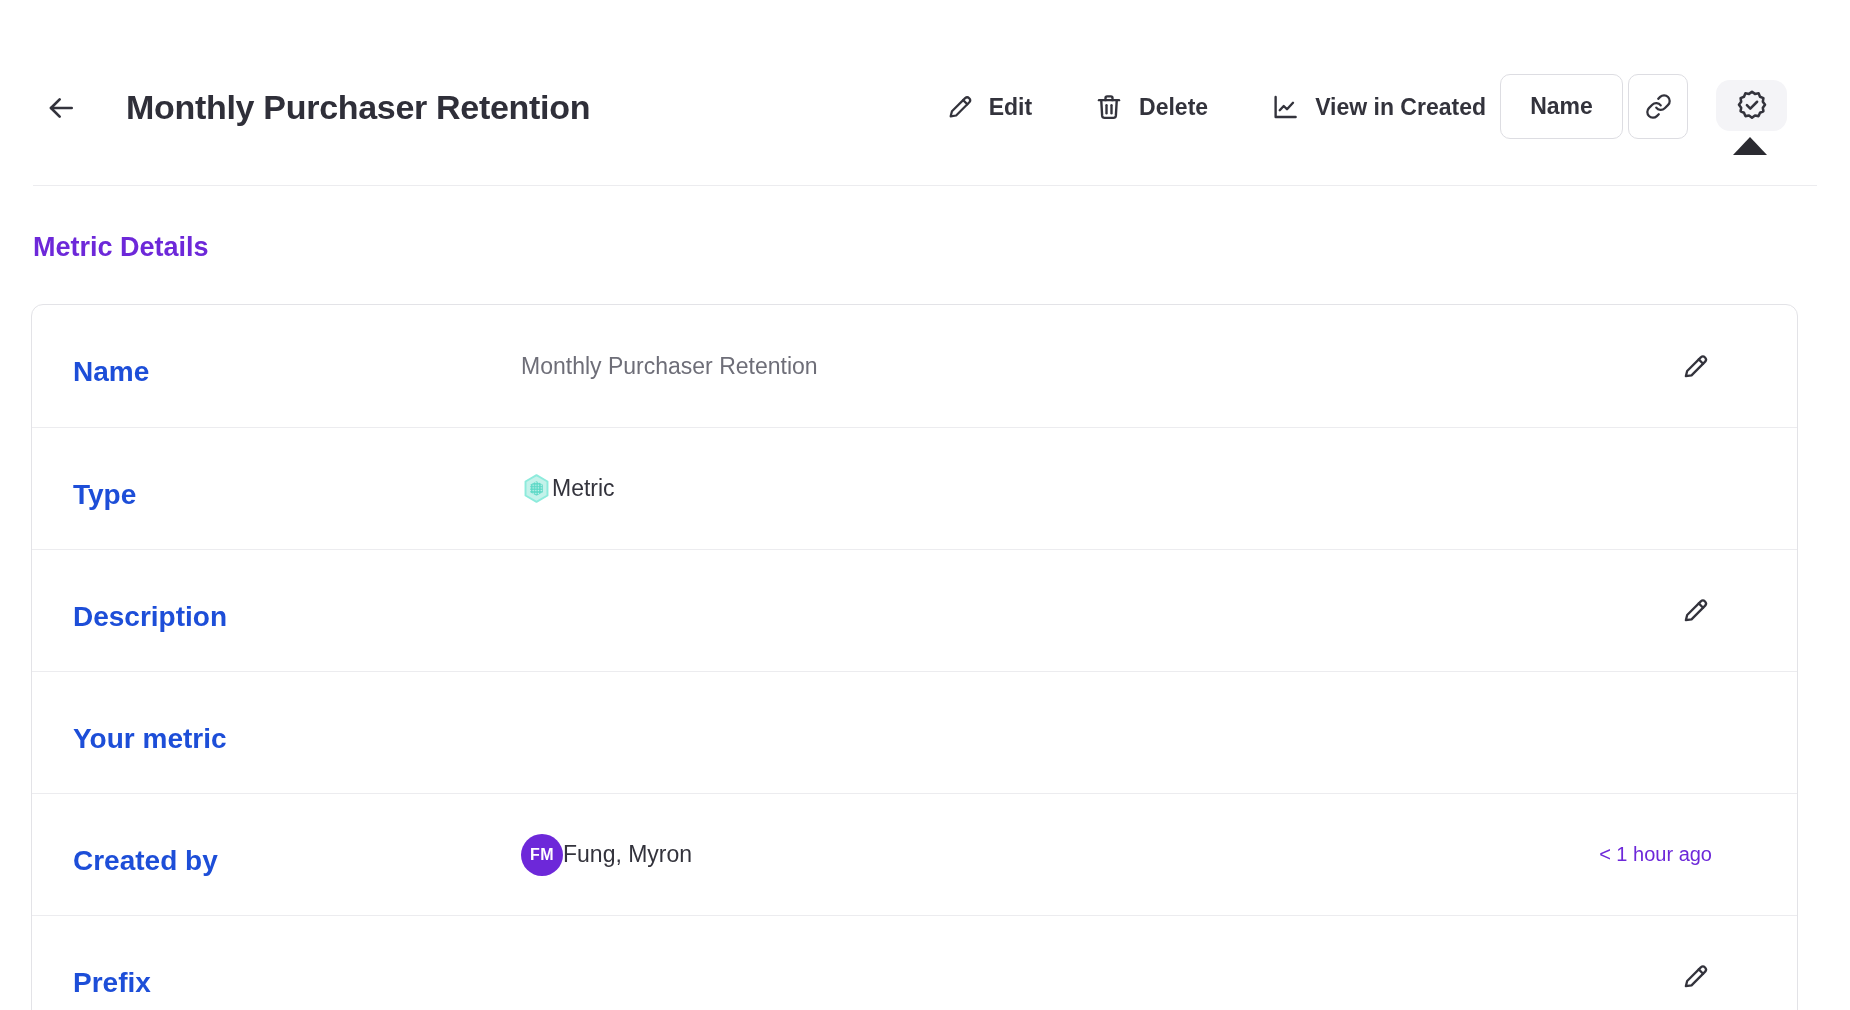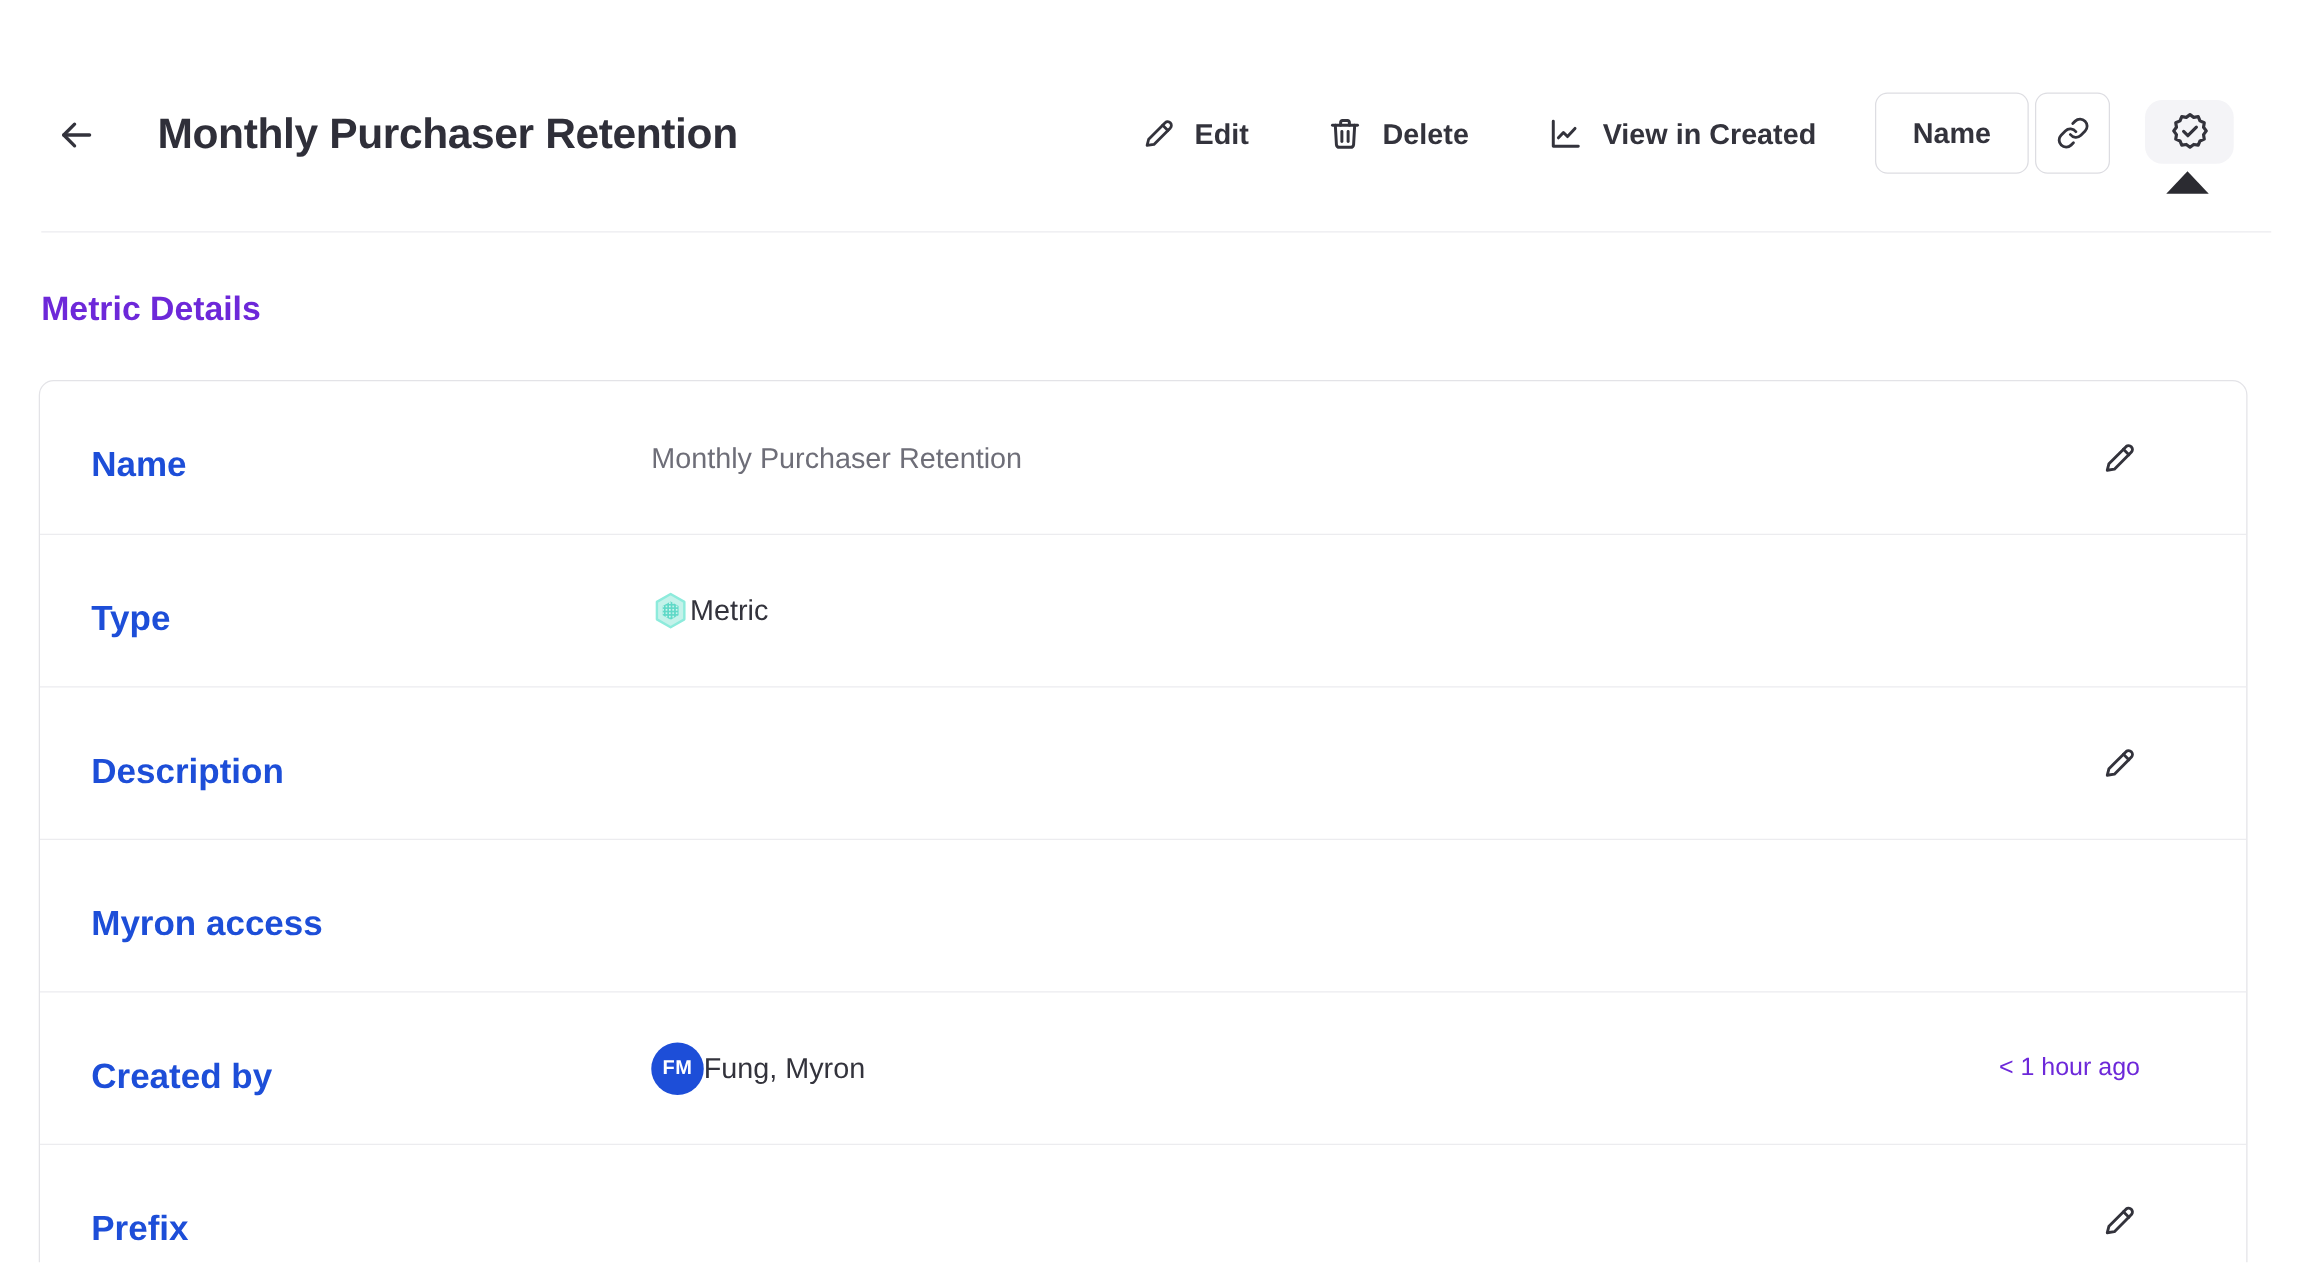--- a/index.html
+++ b/index.html
@@ -9,21 +9,21 @@
 
   
   .header-divider { position:absolute; left:33px; right:33px; top:185px; height:1px; background:#ececef; }
 
   .back-btn { position:absolute; left:42px; top:89px; width:38px; height:38px;
     display:flex; align-items:center; justify-content:center; background:none; border:none; cursor:pointer; }
 
   .page-title { position:absolute; left:126px; top:86px; font-size:34px; line-height:42px;
     font-weight:700; color:#2f2f39; letter-spacing:-0.3px; white-space:nowrap; }
 
-  .header-actions { position:absolute; right:397px; top:74px; height:66px;
+  .header-actions { position:absolute; right:364px; top:74px; height:66px;
     display:flex; align-items:center; gap:62px; }
   .action-item { display:flex; align-items:center; gap:15px; background:none; border:none; cursor:pointer;
     font-family:inherit; font-size:23px; font-weight:600; color:#33333c; white-space:nowrap; }
 
   .btn { position:absolute; top:74px; height:65px; background:#fff; border:1px solid #dddde2;
     border-radius:10px; display:flex; align-items:center; justify-content:center; cursor:pointer;
     font-family:inherit; font-size:23px; font-weight:600; color:#33333c; }
   .share-btn { right:227px; width:123px; }
   .link-btn  { right:162px; width:60px; }
   .verify-btn { position:absolute; right:63px; top:80px; width:71px; height:51px; border:none;
@@ -49,21 +49,21 @@
   .detail-row + .detail-row { border-top:1px solid #ececef; }
   .row-label { width:448px; flex-shrink:0; font-size:28px; font-weight:700; color:#1d4ed8;margin-top:12px; }
   .row-value { font-size:23px; color:#6e6e78; }
   .row-value.dark { color:#33333c; }
   .value-group { display:flex; align-items:center; }
   .grow { flex:1; }
 
   .row-edit-btn { margin-left:auto; width:34px; height:34px; background:none; border:none; cursor:pointer;
     display:flex; align-items:center; justify-content:center; }
 
-  .avatar { width:42px; height:42px; border-radius:50%; background:#1d4ed8; color:#ffffff;
+  .avatar { width:42px; height:42px; border-radius:50%; background:#6d28d9; color:#ffffff;
     display:flex; align-items:center; justify-content:center; font-size:16px; font-weight:700; letter-spacing:0.5px; }
   .timestamp { margin-left:auto; font-size:20px; color:#6d28d9; white-space:nowrap; }
 
   .icon { display:block; }
 </style>
 </head>
 <body>
 
 <div class="page">
 
@@ -162,21 +162,21 @@
       <div class="row-value grow"></div>
       <button class="row-edit-btn">
         <svg class="icon" width="29" height="29" viewBox="0 0 24 24" fill="none" stroke="#33333c" stroke-width="1.9" stroke-linecap="round" stroke-linejoin="round">
           <path d="M4 20l1.1-4.3L16.4 4.4a2.55 2.55 0 0 1 3.6 3.6L8.7 19.3 4 20z"></path>
             <path d="M14.7 6.1l3.6 3.6"></path>
         </svg>
       </button>
     </div>
 
     <div class="detail-row">
-      <div class="row-label">Myron access</div>
+      <div class="row-label">Your metric</div>
     </div>
 
     <div class="detail-row">
       <div class="row-label">Created by</div>
       <div class="value-group">
         <div class="avatar">FM</div>
         <span class="row-value dark">Fung, Myron</span>
       </div>
       <div class="timestamp">&lt; 1 hour ago</div>
     </div>

